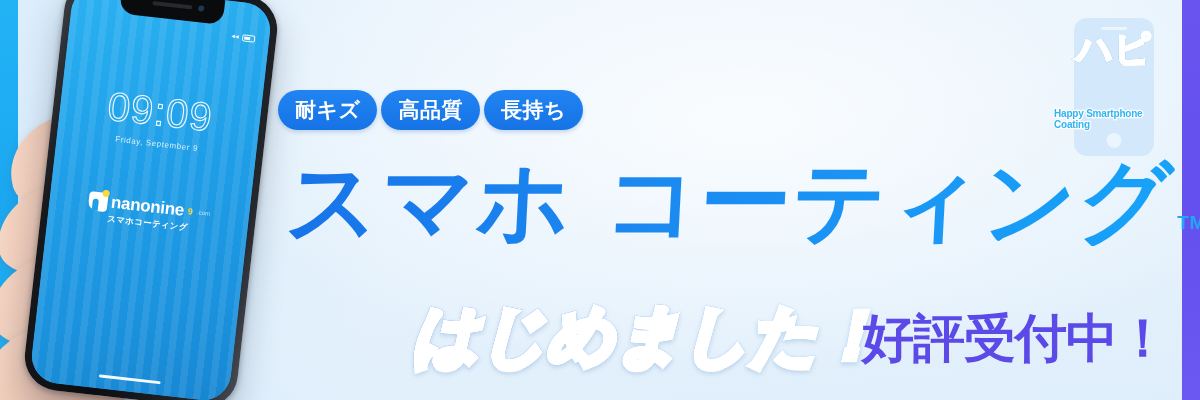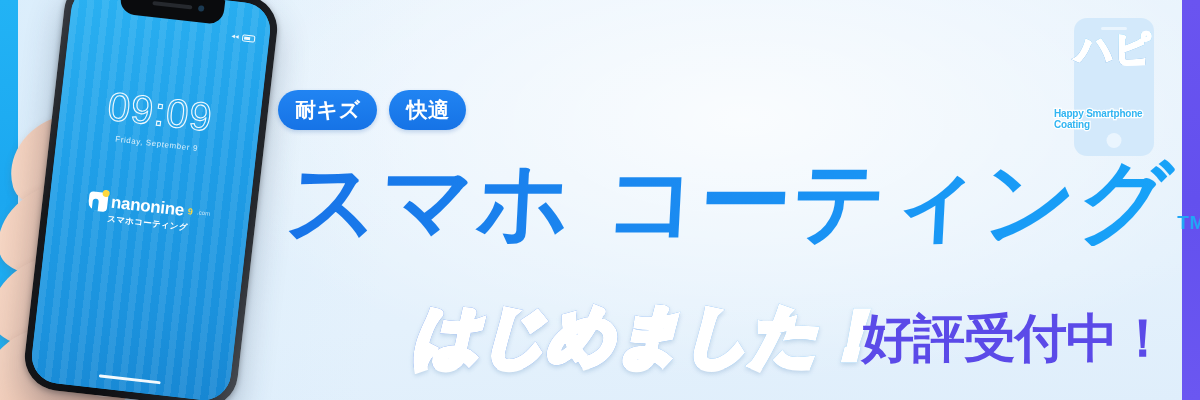--- a/index.html
+++ b/index.html
@@ -155,21 +155,21 @@
     color:#fff; font-size:8.5px; font-weight:700; letter-spacing:.3px;
   }
   .home-bar{
     position:absolute; left:50%; bottom:11px; transform:translateX(-50%);
     width:62px; height:3.5px; border-radius:2px; background:rgba(255,255,255,.95); z-index:5;
   }
 
   
   .badges{
     position:absolute; left:278px; top:90px;
-    display:flex; gap:12px; align-items:center; z-index:6;
+    display:flex; gap:4px; align-items:center; z-index:6;
   }
   .badge{
     height:40px; padding:0 17px; border-radius:20px;
     background:linear-gradient(180deg,#2184f2 0%,#1673e6 100%);
     color:#fff; font-size:21px; font-weight:700; letter-spacing:.5px;
     display:flex; align-items:center; justify-content:center;
     box-shadow:0 2px 4px rgba(20,80,170,.22);
     white-space:nowrap;
   }
 
@@ -299,21 +299,22 @@
           <div class="nn-sub">スマホコーティング</div>
         </div>
 
         <div class="home-bar"></div>
       </div>
     </div>
   </div>
 
   <div class="badges">
     <span class="badge">耐キズ</span>
-    <span class="badge">快適</span>
+    <span class="badge">高品質</span>
+    <span class="badge">長持ち</span>
   </div>
 
   <div class="headline">
     <span class="headline-main">スマホ コーティング</span>
     <span class="tm">TM</span>
   </div>
 
   <div class="subline">はじめました！</div>
 
   <div class="cta">好評受付中！</div>

